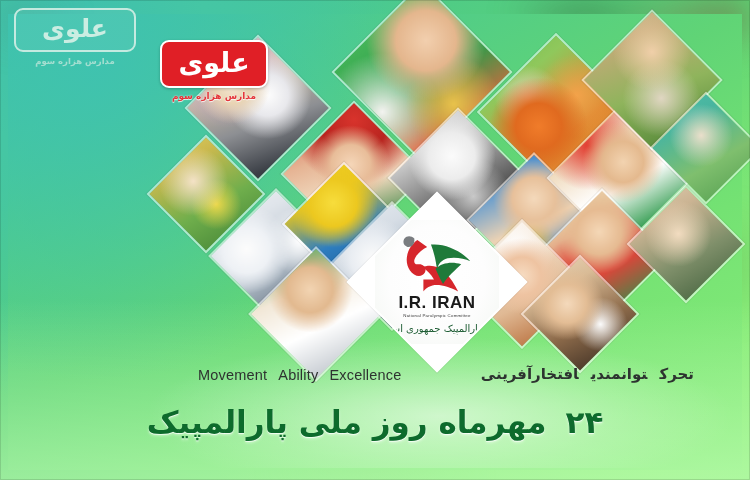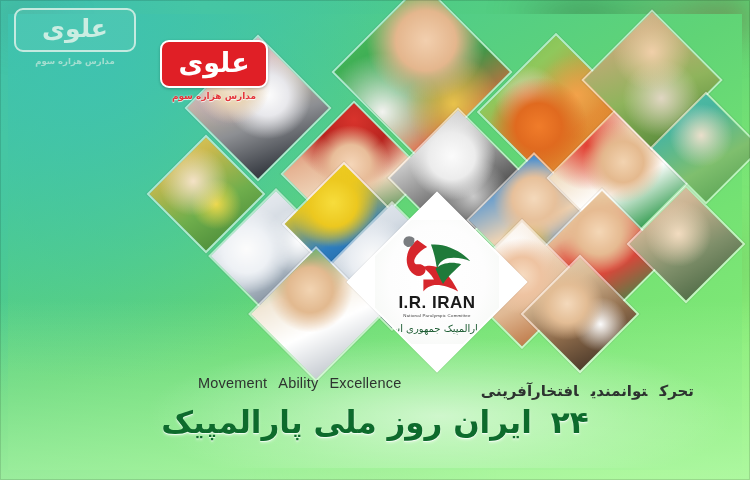--- a/index.html
+++ b/index.html
@@ -267,36 +267,36 @@
     color: #bfe6da;
     font-size: 8.5px;
     font-weight: bold;
     opacity: .85;
   }
 
   
   #slogan-en {
     position: absolute;
     left: 198px;
-    top: 375px;
+    top: 367px;
     direction: ltr;
     font-family: "Liberation Sans", sans-serif;
     font-size: 14.5px;
     color: #2e3330;
     letter-spacing: .2px;
     white-space: nowrap;
     z-index: 30;
   }
   #slogan-en span { margin-right: 11px; }
   #slogan-en span:last-child { margin-right: 0; }
 
   #slogan-fa {
     position: absolute;
     right: 56px;
-    top: 382px;
+    top: 365px;
     direction: rtl;
     font-size: 15px;
     font-weight: bold;
     color: #2d3330;
     white-space: nowrap;
     z-index: 30;
     margin-left: 10px;
   }
   #slogan-fa span { margin-left: 12px; }
   #slogan-fa span:last-child { margin-left: 0; }
@@ -422,17 +422,17 @@
     <div id="wm-badge">
       <div class="word">علوی</div>
     </div>
     <div id="wm-sub">مدارس هزاره سوم</div>
   </div>
 
   <div id="slogan-en"><span>Movement</span><span>Ability</span><span>Excellence</span></div>
   <div id="slogan-fa"><span>تحرک</span><span>توانمندی</span><span>افتخارآفرینی</span></div>
 
   <div id="headline">
-    <span class="num">۲۴</span><span class="txt">ایران روز ملی پارالمپیک</span>
+    <span class="num">۲۴</span><span class="txt">مهرماه روز ملی پارالمپیک</span>
   </div>
 
   <div class="frame-edge"></div>
 </div>
 
 </body></html>

